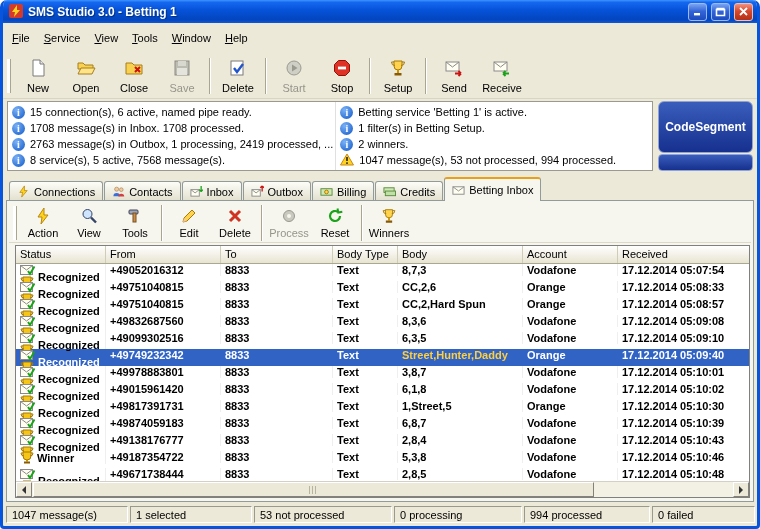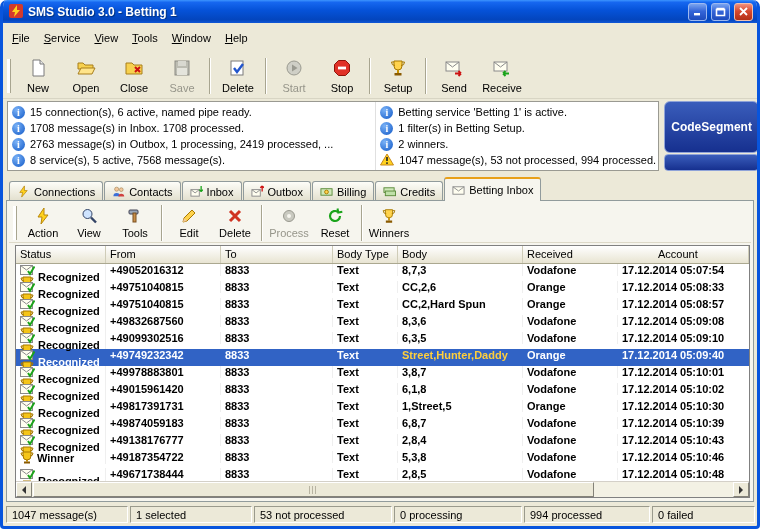--- a/index.html
+++ b/index.html
@@ -31,21 +31,21 @@
     border-bottom:1px solid #d8d5c4; background:#ece9d8; }
   .grip{ width:3px; height:34px; background:#fff; box-shadow:1px 0 #a8a590; margin:0 4px 0 2px; }
   .tbtn{ width:48px; height:42px; display:flex; flex-direction:column; align-items:center;
     justify-content:center; gap:2px; border:1px solid transparent; border-radius:2px; }
   .tbtn .lbl{ font-size:11px; }
   .tbtn.disabled .lbl{ color:#96958a; }
   .tsep{ width:2px; height:36px; border-left:1px solid #a8a590; border-right:1px solid #fff; margin:0 3px; }
 
   
   .infosec{ flex:0 0 74px; display:flex; gap:5px; padding:2px 4px 4px 4px; }
-  .info-box{ flex:1; background:#fff; border:1px solid #9a9a92; display:flex;gap:40px; }
+  .info-box{ flex:1; background:#fff; border:1px solid #9a9a92; display:flex; }
   .info-col{ flex:1; padding:2px 2px 2px 4px; display:flex; flex-direction:column; justify-content:space-around; }
   .info-col.right{ border-left:1px solid #e0e0e0; }
   .info-line{ display:flex; align-items:center; gap:5px; height:16px; white-space:nowrap; overflow:hidden; }
   .ico-info{ flex:0 0 13px; width:13px; height:13px; border-radius:50%;
     background:radial-gradient(circle at 35% 30%, #7ab2f7, #1058c7);
     color:#fff; font:bold 10px/13px "Liberation Serif", serif; text-align:center; }
   .ico-info::after{ content:"i"; }
   .logo-col{ flex:0 0 95px; display:flex; flex-direction:column; gap:1px; }
   .logo-main{ flex:1; border-radius:6px; border:1px solid #8fa3d8; color:#fff;
     background:linear-gradient(180deg,#3a5dbb,#16308f);
@@ -438,22 +438,22 @@
       </div>
     </div>
 
     <div class="table">
       <div class="thead">
         <div class="hcell c-status">Status</div>
         <div class="hcell c-from">From</div>
         <div class="hcell c-to">To</div>
         <div class="hcell c-bodytype">Body Type</div>
         <div class="hcell c-body">Body</div>
+        <div class="hcell c-account">Account</div>
         <div class="hcell c-received">Received</div>
-        <div class="hcell c-account">Account</div>
       </div>
       <div class="tbody">
   <div class="trow">
     <div class="cell c-status">
       <span class="row-icon">
         <svg class="ic-env" width="15" height="12" viewBox="0 0 15 12">
                   <rect x="0.5" y="1.5" width="12" height="9" fill="#fffef0" stroke="#8a8a8a"></rect>
                   <path d="M0.5 1.5 L6.5 6 L12.5 1.5" fill="none" stroke="#8a8a8a"></path>
                   <path d="M8 7 L10 10 L14.5 2.5" stroke="#1aa31a" stroke-width="2" fill="none"></path>
                 </svg>

